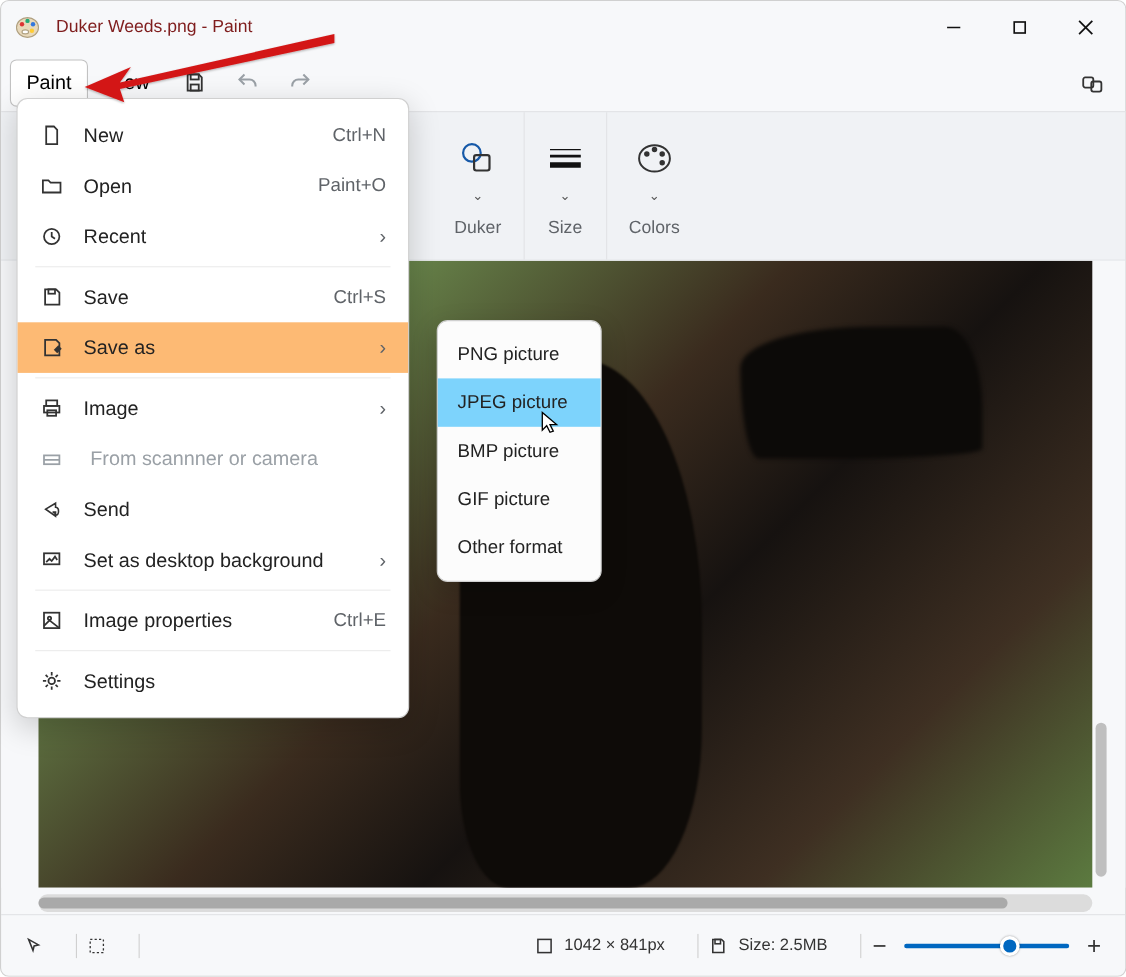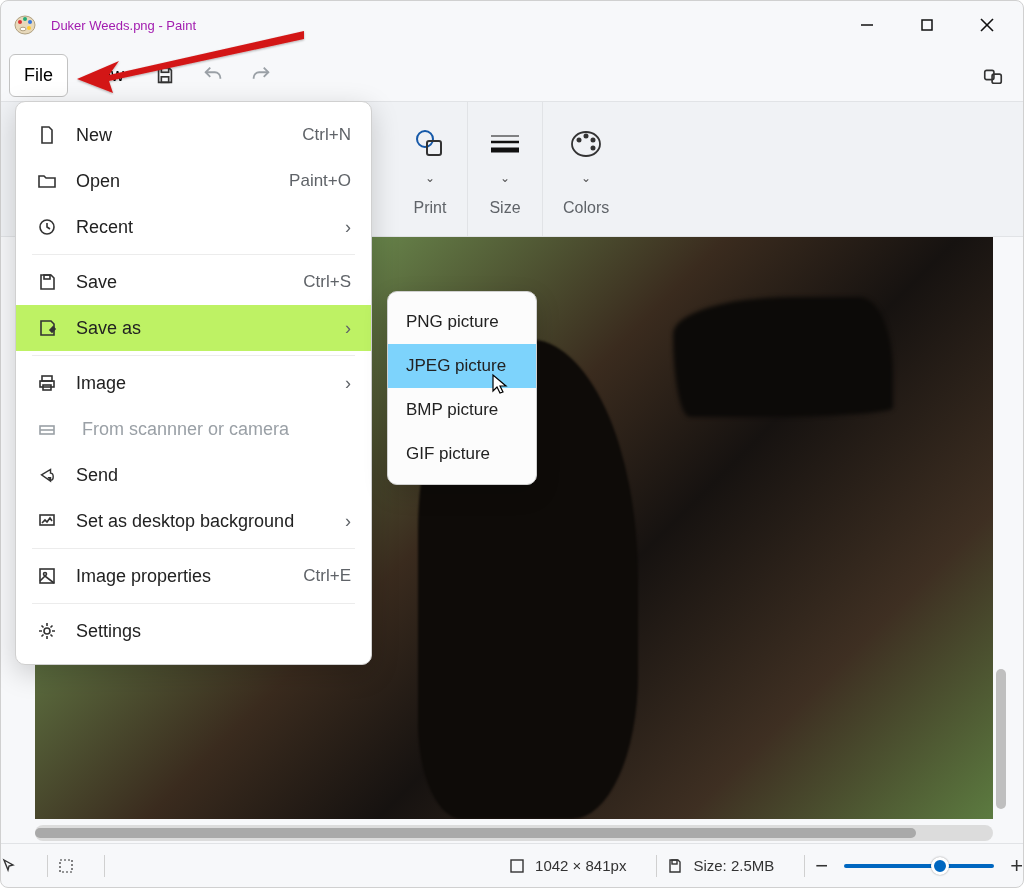--- a/index.html
+++ b/index.html
@@ -2,21 +2,21 @@
 <html><head>
 <meta charset="utf-8">
 <style>
   * { box-sizing: border-box; margin: 0; padding: 0; font-family: "Segoe UI", Arial, sans-serif; }
   html, body { width: 1024px; height: 888px; overflow: hidden; }
   .window { width: 1024px; height: 888px; background: #f7f8fa; border: 1px solid #d0d0d0; border-radius: 8px; display: flex; flex-direction: column; position: relative; }
 
   
   .titlebar { height: 48px; display: flex; align-items: center; padding: 0 12px; }
   .titlebar .app-icon { width: 24px; height: 24px; margin-right: 14px; }
-  .titlebar-title { font-size: 13px; color: #a21caf; }
+  .titlebar-title { font-size: 16px; color: #7f1d1d; }
   .titlebar-spacer { flex: 1; }
   .win-controls { display: flex; align-items: center; gap: 36px; padding-right: 12px; }
   .win-btn { width: 24px; height: 24px; display: flex; align-items: center; justify-content: center; color: #111; }
 
   
   .menubar { height: 52px; display: flex; align-items: center; padding: 0 8px; gap: 4px; }
   .menubtn { padding: 10px 14px; font-size: 18px; border: 1px solid transparent; border-radius: 6px; display:flex; align-items:center; gap:6px; }
   .menubtn.active { background: #fff; border-color: #c2c2c2; }
   .icon-btn { width: 44px; height: 44px; display: flex; align-items: center; justify-content: center; border-radius: 6px; }
   .disabled { color: #9aa0a6; }
@@ -34,40 +34,40 @@
   .canvas { flex:1; background: linear-gradient(135deg, #506a3a 0%, #6a8a4d 20%, #3a2b1e 45%, #161210 60%, #3e2f22 80%, #5c7b40 100%); position:relative; }
   .canvas::before { content:""; position:absolute; right:100px; top:60px; width:220px; height:120px; background:#0c0a08; border-radius: 70% 20% 80% 10% / 40% 80% 10% 90%; filter: blur(2px); }
   .canvas::after { content:""; position:absolute; left:40%; bottom:0; width:220px; height:480px; background:#0e0b08; border-radius: 40% 50% 30% 20%; filter: blur(1px); }
   .vscroll { width:16px; display:flex; align-items:flex-end; }
   .vscroll-thumb { width:10px; height:140px; background:#bfbfbf; border-radius:5px; margin-left:3px; margin-bottom:10px; }
 
   .hscroll { height:16px; margin: 6px 30px 2px 34px; background:#dcdcdc; border-radius:8px; position:relative; }
   .hscroll-thumb { position:absolute; left:0; top:3px; height:10px; width:92%; background:#a9a9a9; border-radius:5px; }
 
   
-  .statusbar { height:44px; display:flex; align-items:center; padding: 0 0; font-size:15px; color:#333; border-top:1px solid #e1e3e6; gap:10px; }
+  .statusbar { height:56px; display:flex; align-items:center; padding: 0 22px; font-size:15px; color:#333; border-top:1px solid #e1e3e6; gap:10px; }
   .status-cell { display:flex; align-items:center; gap:10px; padding-right:20px; }
   .sep { width:1px; height:22px; background:#d0d0d0; }
   .statusbar .spacer { flex:1; }
   .zoom { display:flex; align-items:center; gap:16px; }
   .slider { width:150px; height:4px; background:#0067c0; position:relative; border-radius:2px; }
   .slider-thumb { position:absolute; left:58%; top:-7px; width:18px; height:18px; background:#0067c0; border:3px solid #fff; border-radius:50%; box-shadow:0 0 2px rgba(0,0,0,0.4); }
 
   
-  .file-menu { position:absolute; top:100px; left:14px; width:357px; background:#fff; border:1px solid #d0d0d0; border-radius:10px; box-shadow: 0 8px 28px rgba(0,0,0,0.18); padding:10px 0; z-index:20; }
+  .file-menu { position:absolute; top:88px; left:14px; width:357px; background:#fff; border:1px solid #d0d0d0; border-radius:10px; box-shadow: 0 8px 28px rgba(0,0,0,0.18); padding:10px 0; z-index:20; }
   .fm-item { display:flex; align-items:center; height:46px; padding:0 20px; font-size:18px; color:#222; gap:18px; position:relative; }
   .fm-item.disabled { color:#9aa0a6;gap:24px; }
-  .fm-item.highlight { background:#bef264; }
+  .fm-item.highlight { background:#fdba74; }
   .fm-item .fm-icon { width:22px; display:flex; align-items:center; justify-content:center; }
   .fm-item .fm-shortcut { margin-left:auto; color:#5f6368; font-size:17px; }
   .fm-item .fm-chevron { margin-left:auto; color:#5f6368; font-size:18px; }
   .fm-sep { height:1px; background:#ececec; margin:4px 16px; }
 
   
-  .submenu { position:absolute; top:290px; left:386px; width:150px; background:#fcfcfc; border:1px solid #d0d0d0; border-radius:10px; box-shadow: 0 8px 24px rgba(0,0,0,0.16); padding:8px 0; z-index:30; }
+  .submenu { position:absolute; top:290px; left:396px; width:150px; background:#fcfcfc; border:1px solid #d0d0d0; border-radius:10px; box-shadow: 0 8px 24px rgba(0,0,0,0.16); padding:8px 0; z-index:30; }
   .sub-item { height:44px; display:flex; align-items:center; padding:0 18px; font-size:17px; color:#222; }
   .sub-item.highlight { background:#7dd3fc; }
 
   
   .arrow-annot { position:absolute; top:24px; left:68px; z-index:40; pointer-events:none; }
 
   
   .cursor { position:absolute; top:372px; left:490px; z-index:50; pointer-events:none; }
 
   svg { display:block; }
@@ -104,21 +104,21 @@
       <span class="win-btn">
         <svg width="16" height="16" viewBox="0 0 16 16">
             <line x1="2" y1="2" x2="14" y2="14" stroke="#111" stroke-width="1.6"></line>
             <line x1="14" y1="2" x2="2" y2="14" stroke="#111" stroke-width="1.6"></line>
           </svg>
       </span>
     </div>
   </div>
 
   <div class="menubar">
-    <div class="menubtn active">File</div>
+    <div class="menubtn active">Paint</div>
     <div class="menubtn" style="padding-left:28px">ew</div>
     <div class="icon-btn">
       <svg width="22" height="22" viewBox="0 0 24 24" fill="none" stroke="#333" stroke-width="1.8">
           <path d="M5 4h11l3 3v13H5z"></path>
           <rect x="8" y="4" width="8" height="5"></rect>
           <rect x="8" y="14" width="8" height="6"></rect>
         </svg>
     </div>
     <div class="icon-btn disabled">
       <svg width="22" height="22" viewBox="0 0 24 24" fill="none" stroke="#9aa0a6" stroke-width="2">
@@ -143,21 +143,21 @@
 
   <div class="ribbon">
     <div class="ribbon-group">
       <div class="ribbon-icon">
         <svg width="34" height="34" viewBox="0 0 34 34" fill="none" stroke="#1659a8" stroke-width="2">
             <circle cx="12" cy="12" r="8"></circle>
             <rect x="14" y="14" width="14" height="14" rx="2" stroke="#333"></rect>
           </svg>
       </div>
       <div class="ribbon-chevron">⌄</div>
-      <div class="ribbon-label">Print</div>
+      <div class="ribbon-label">Duker</div>
     </div>
     <div class="ribbon-group">
       <div class="ribbon-icon">
         <svg width="34" height="24" viewBox="0 0 34 24">
             <line x1="3" y1="4" x2="31" y2="4" stroke="#111" stroke-width="1"></line>
             <line x1="3" y1="10" x2="31" y2="10" stroke="#111" stroke-width="2.5"></line>
             <line x1="3" y1="18" x2="31" y2="18" stroke="#111" stroke-width="5"></line>
           </svg>
       </div>
       <div class="ribbon-chevron">⌄</div>
@@ -337,20 +337,21 @@
         </span>
       <span>Settings</span>
     </div>
   </div>
 
   <div class="submenu">
     <div class="sub-item">PNG picture</div>
     <div class="sub-item highlight">JPEG picture</div>
     <div class="sub-item">BMP picture</div>
     <div class="sub-item">GIF picture</div>
+    <div class="sub-item">Other format</div>
   </div>
 
   <div class="arrow-annot">
     <svg width="240" height="70" viewBox="0 0 240 70">
       <defs>
           <filter id="ds">
             <feDropShadow dx="0" dy="1" stdDeviation="1" flood-opacity="0.3"></feDropShadow>
           </filter>
         </defs>
       <path d="M235 6 L40 50 L50 36 L8 54 L44 68 L40 56 L235 14 Z" fill="#d31818" filter="url(#ds)"></path>

